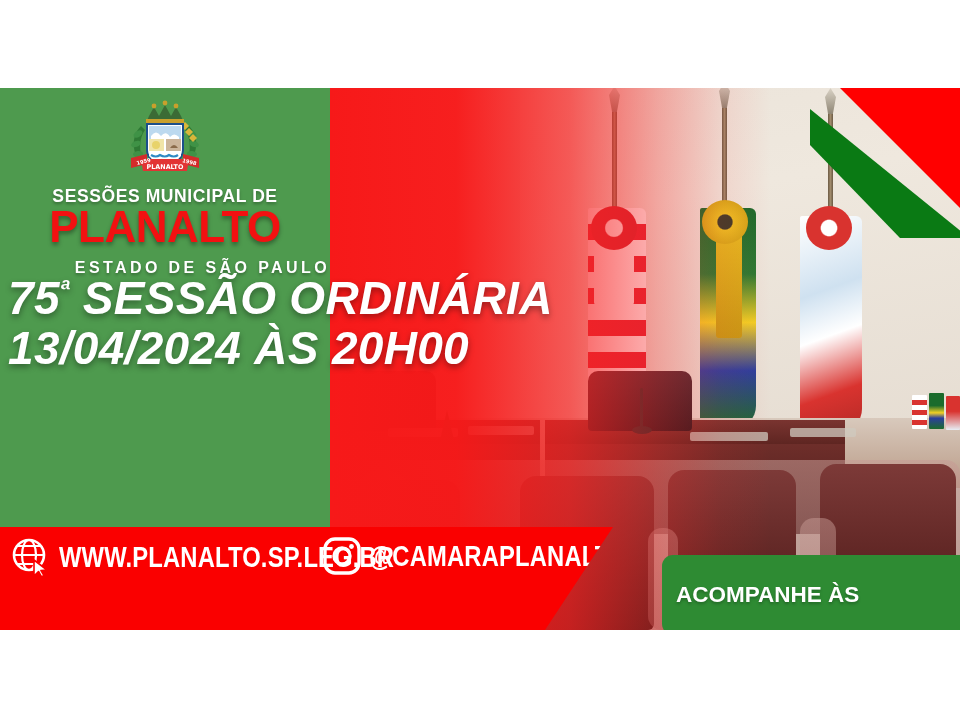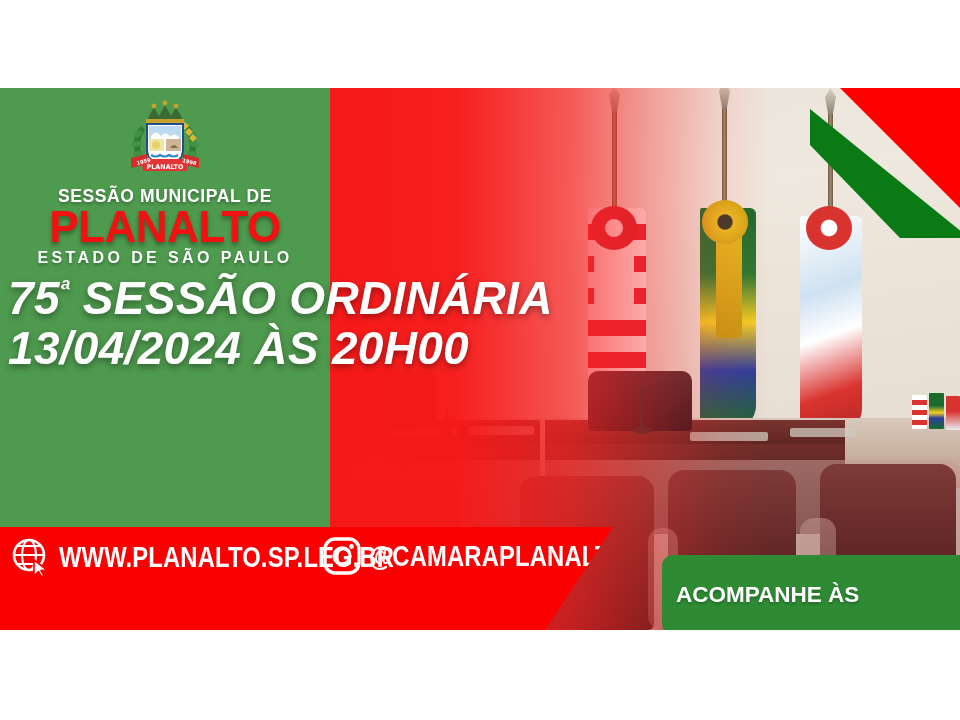--- a/index.html
+++ b/index.html
@@ -67,21 +67,21 @@
 
   
   #brand{position:absolute;left:0;top:0;width:330px;text-align:center;padding-top:12px;}
   #crest{width:76px;height:84px;margin:0 auto;position:relative;}
   .crestSvg{display:block;}
   #camaraMunicipal{color:#fff;font-weight:bold;font-size:17.5px;letter-spacing:.6px;
       margin-top:2px;text-shadow:0 2px 3px rgba(0,0,0,.30);}
   #planalto{color:#f21111;font-weight:bold;font-size:44px;letter-spacing:-.5px;
       line-height:.96;margin-top:-1px;text-shadow:0 3px 4px rgba(0,0,0,.35);}
   #estado{color:#fff;font-weight:bold;font-size:16px;letter-spacing:3.4px;
-      margin-top:1px;text-shadow:0 2px 3px rgba(0,0,0,.30);}
+      margin-top:11px;text-shadow:0 2px 3px rgba(0,0,0,.30);text-align:right;}
 
   
   #headline{position:absolute;left:8px;top:185px;width:720px;color:#fff;font-style:italic;}
   .hl{font-weight:bold;font-size:46px;line-height:1.09;letter-spacing:.3px;
       text-shadow:0 3px 6px rgba(0,0,0,.38);}
   .hl sup{font-size:.56em;vertical-align:super;}
 
   
   #infoCard{position:absolute;left:8px;top:303px;width:603px;background:#fff;
       border-radius:13px;padding:12px 15px 13px 15px;box-sizing:border-box;
@@ -227,21 +227,21 @@
           <path d="M26 60 q5 3 9 0 q5 3 9 0" stroke="#2d8ac4" stroke-width="2" fill="none"></path>
 
           <path d="M4 58 L20 54 L20 64 L4 68 Z" fill="#d42b2b"></path>
           <path d="M72 58 L56 54 L56 64 L72 68 Z" fill="#d42b2b"></path>
           <path d="M14 59 H62 L60 71 H16 Z" fill="#e23434"></path>
           <text x="10" y="65" font-family="DejaVu Sans, sans-serif" font-size="5.2" fill="#ffffff" font-weight="bold" transform="rotate(-14 10 65)">1959</text>
           <text x="55" y="62" font-family="DejaVu Sans, sans-serif" font-size="5.2" fill="#ffffff" font-weight="bold" transform="rotate(14 55 62)">1998</text>
           <text x="38" y="68.5" font-family="DejaVu Sans, sans-serif" font-size="6.4" fill="#ffffff" font-weight="bold" text-anchor="middle">PLANALTO</text>
         </svg>
       </div>
-      <div id="camaraMunicipal">SESSÃO MUNICIPAL DE</div>
+      <div id="camaraMunicipal">SESSÕES MUNICIPAL DE</div>
       <div id="planalto">PLANALTO</div>
       <div id="estado">ESTADO DE SÃO PAULO</div>
     </div>
 
     <div id="headline">
       <div class="hl">
         <span>75</span><sup>ª</sup><span> SESSÃO ORDINÁRIA</span>
       </div>
       <div class="hl">13/04/2024 ÀS 20H00</div>
     </div>

